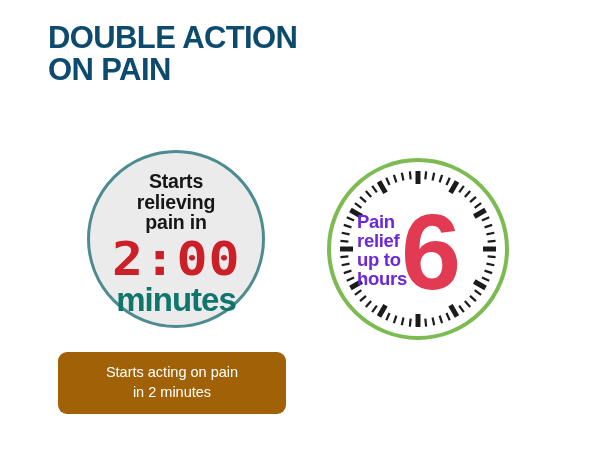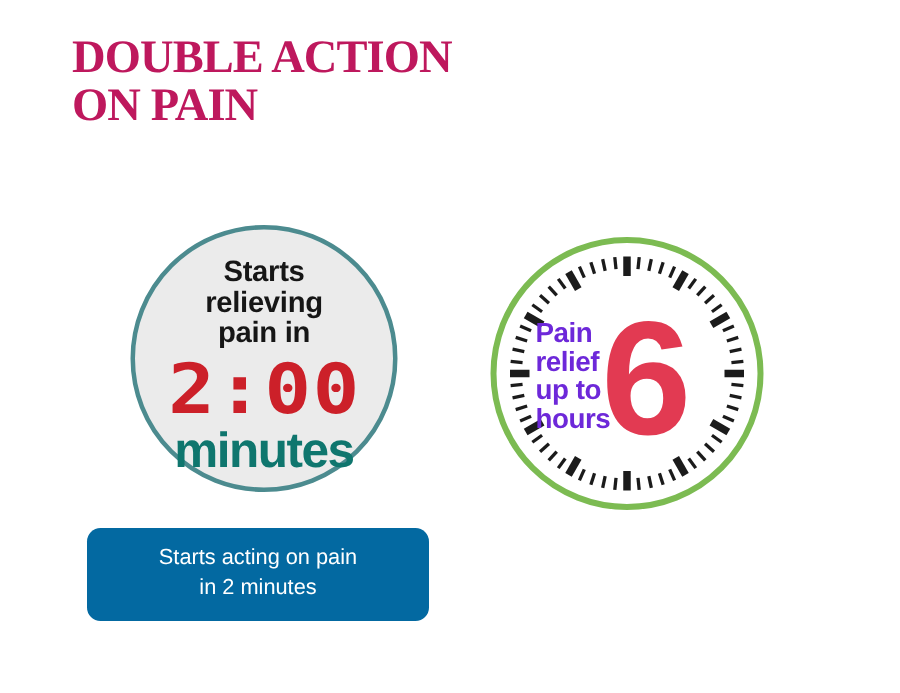--- a/index.html
+++ b/index.html
@@ -15,22 +15,22 @@
     font-family: "Liberation Sans", sans-serif;
     -webkit-font-smoothing: antialiased;
   }
 
   
   .title {
     position: absolute;
     left: 48px;
     top: 22px;
     width: 420px;
-    color: #be185d;
-    font-family: Liberation Serif, serif;
+    color: #0c4a6e;
+    font-family: Liberation Sans, sans-serif;
     font-weight: bold;
     font-size: 31px;
     line-height: 1.02;
     letter-spacing: -0.6px;
     text-transform: uppercase;
     white-space: pre-line;
   }
 
   
   .panels {
@@ -157,21 +157,21 @@
     left: 0;
     top: 352px;
     width: 600px;
     height: 66px;
   }
   .caption-btn {
     position: absolute;
     top: 0;
     width: 228px;
     height: 62px;
-    background: #0369a1;
+    background: #a16207;
     border-radius: 9px;
     border: none;
     color: #ffffff;
     font-family: "Liberation Sans", sans-serif;
     font-size: 14.5px;
     line-height: 1.35;
     text-align: center;
     white-space: pre-line;
     display: flex;
     align-items: center;

